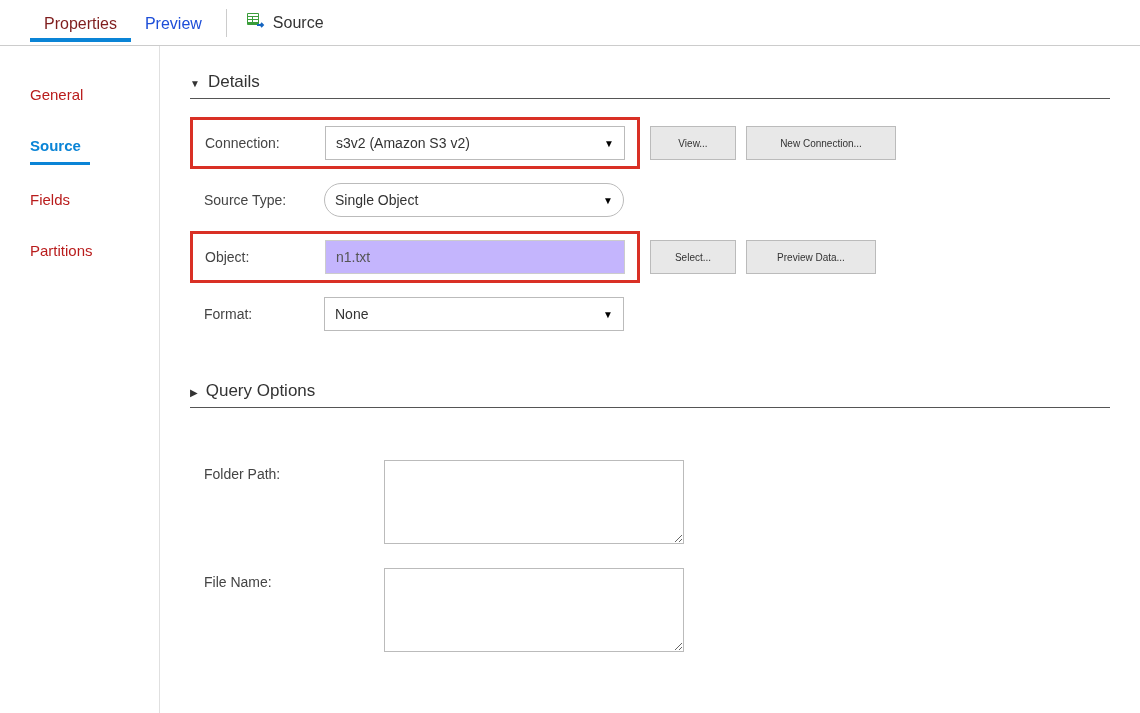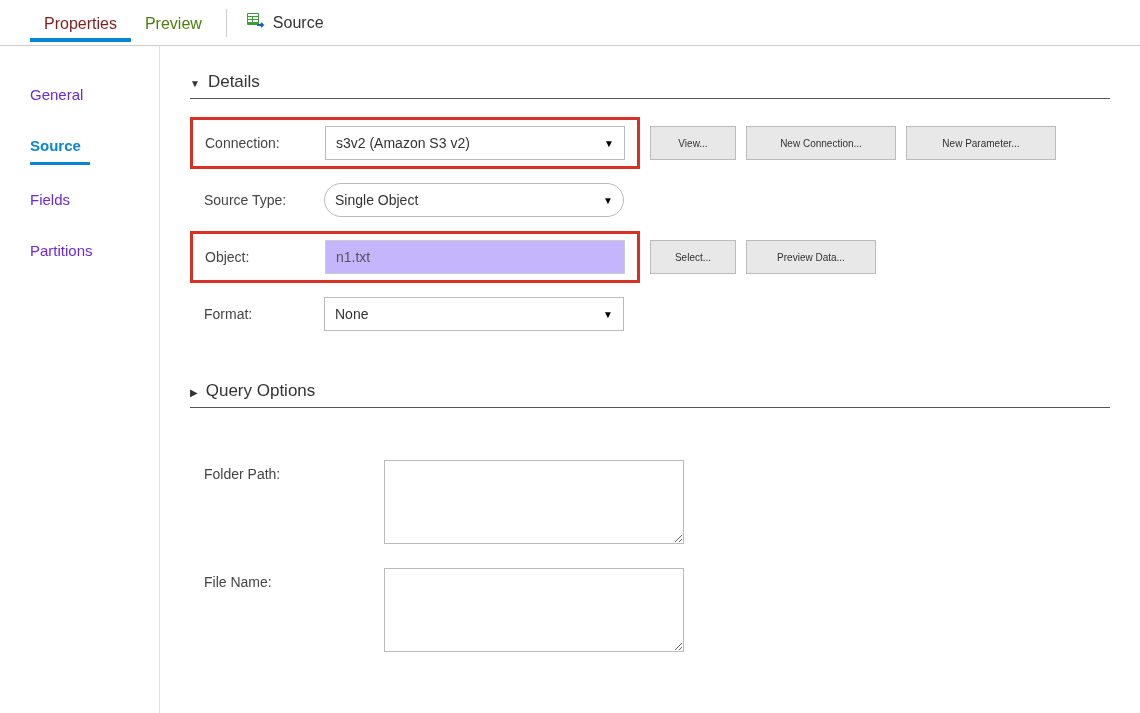--- a/index.html
+++ b/index.html
@@ -18,21 +18,21 @@
     display: flex;
     align-items: center;
     height: 46px;
     border-bottom: 1px solid #ccc;
     padding-left: 30px;
   }
   .top-tab {
     padding: 10px 14px 8px;
     cursor: pointer;
     font-size: 16px;
-    color: #4d7c0f;
+    color: #1d4ed8;
     position: relative;
   }
   .top-tab.active {
     color: #7f1d1d;
   }
   .top-tab.active::after {
     content: "";
     position: absolute;
     left: 0; right: 0; bottom: -1px;
     height: 4px;
@@ -64,21 +64,21 @@
 
   
   .sidenav {
     width: 160px;
     border-right: 1px solid #e0e0e0;
     padding: 30px 0 0 30px;
   }
   .sidenav-item {
     padding: 10px 0 8px;
     font-size: 15px;
-    color: #6d28d9;
+    color: #b91c1c;
     cursor: pointer;
     width: 60px;
     margin-bottom: 16px;
   }
   .sidenav-item.active {
     color: #0a84d6;
     font-weight: 600;
     border-bottom: 3px solid #0a84d6;
   }
 
@@ -235,21 +235,20 @@
 
     <div class="form-row">
       <div class="highlight-box">
         <div class="form-label">Connection:</div>
         <div class="select" style="min-width:300px;">
           <span>s3v2 (Amazon S3 v2)</span>
         </div>
       </div>
       <button class="btn">View...</button>
       <button class="btn wide">New Connection...</button>
-      <button class="btn wide">New Parameter...</button>
     </div>
 
     <div class="form-row" style="padding-left:14px;">
       <div class="form-label">Source Type:</div>
       <div class="select" style="min-width:300px;border-radius:17px;">
         <span>Single Object</span>
       </div>
     </div>
 
     <div class="form-row">

